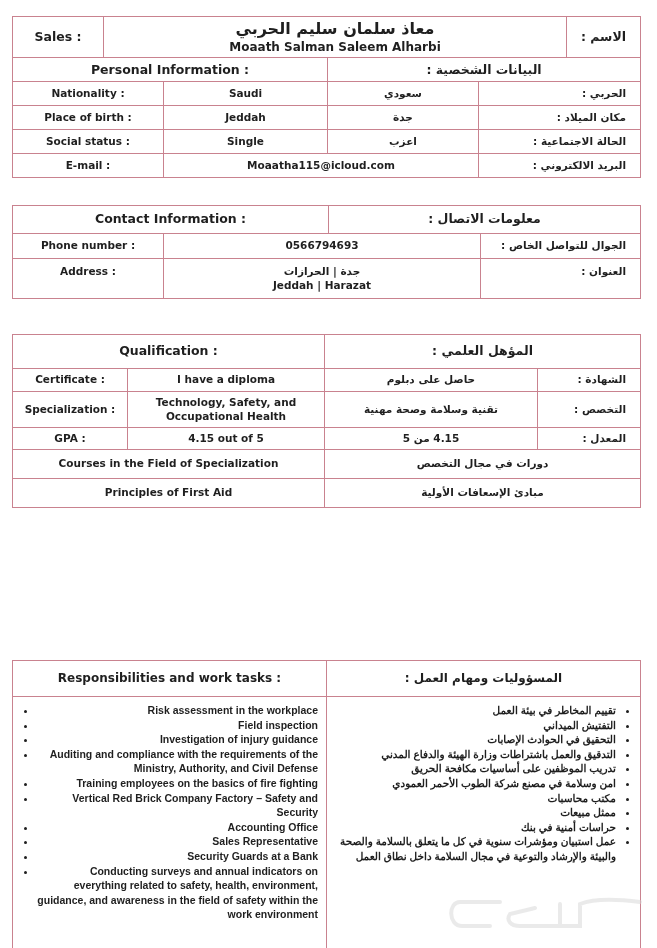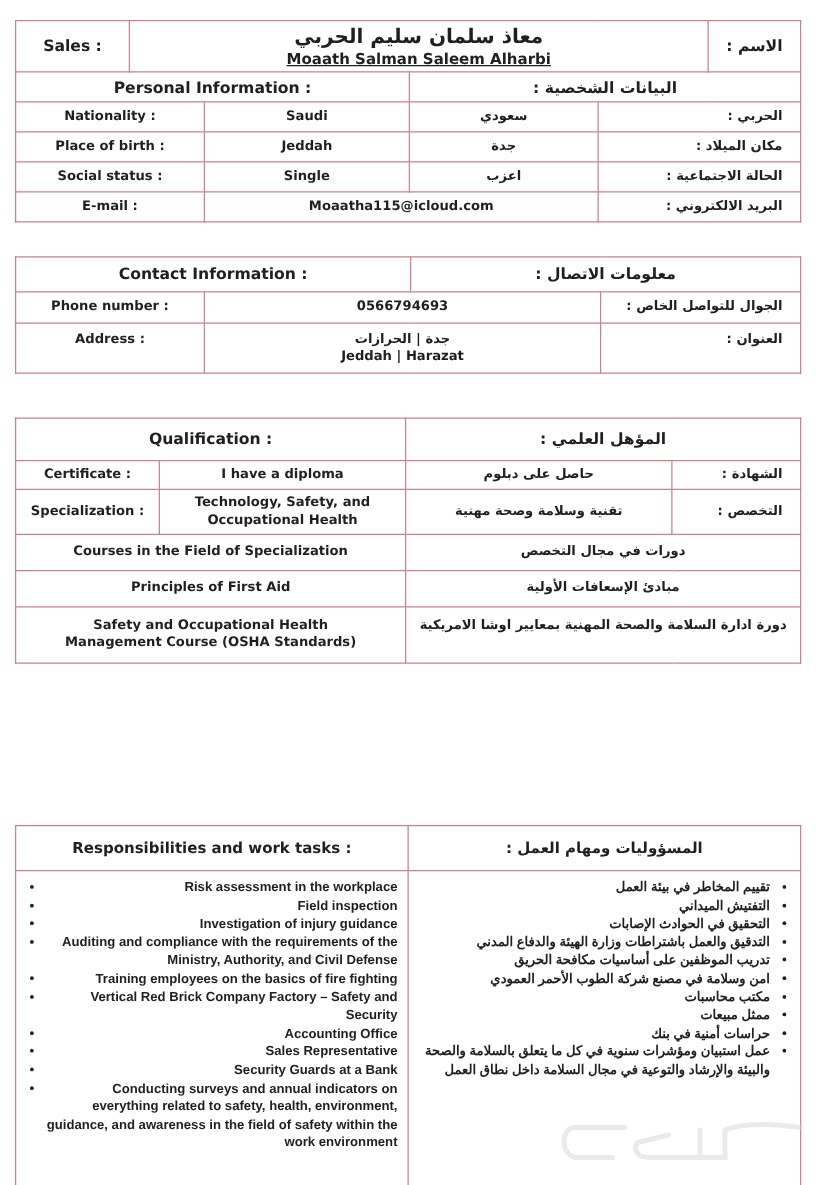--- a/index.html
+++ b/index.html
@@ -10,21 +10,21 @@
             font-size:10.5px; font-weight:bold; padding:2px 4px; line-height:1.3; color:#1f1f1f; }
   .tbl td.hd { font-size:12.5px; }
   .tbl td.ar { direction:rtl; }
   .tbl td.ar-right { direction:rtl; text-align:right; padding-right:14px; }
   .email { color:#2b6f8e; }
   #t1 { top:16px; }
   #t2 { top:205px; }
   #t3 { top:334px; }
   #t4 { top:660px; }
   .name-ar { font-size:16px; }
-  .name-en { font-size:12px;text-decoration:underline; }
+  .name-en { font-size:12px; }
   ul { margin:0; padding:0 0 0 16px; text-align:right; }
   ul li { font-size:10.5px; font-weight:bold; line-height:14.6px; font-family:"Liberation Sans", sans-serif; }
   ul.rtl { direction:rtl; text-align:right; padding:0 16px 0 0; }
   .resp td { vertical-align:top; padding:6px 8px 30px 8px; }
   .watermark { position:absolute; left:440px; top:890px; width:210px; height:45px; opacity:0.5; }
 </style>
 </head>
 <body>
 
 <table class="tbl" id="t1">
@@ -120,31 +120,33 @@
     <td>I have a diploma</td>
     <td class="ar">حاصل على دبلوم</td>
     <td class="ar-right">الشهادة :</td>
   </tr>
   <tr style="height:36px">
     <td>Specialization  :</td>
     <td>Technology, Safety, and Occupational Health</td>
     <td class="ar">تقنية وسلامة وصحة مهنية</td>
     <td class="ar-right">التخصص :</td>
   </tr>
+  <tr style="height:22px">
+    <td>GPA  :</td>
+    <td>4.15 out of 5</td>
+    <td class="ar">4.15 من 5</td>
+    <td class="ar-right">المعدل :</td>
+  </tr>
   <tr style="height:29px">
     <td colspan="2">Courses in the Field of Specialization</td>
     <td colspan="2" class="ar">دورات في مجال التخصص</td>
   </tr>
   <tr style="height:29px">
     <td colspan="2">Principles of First Aid</td>
     <td colspan="2" class="ar">مبادئ الإسعافات الأولية</td>
-  </tr>
-  <tr style="height:45px">
-    <td colspan="2" style="padding:0 30px">Safety and Occupational Health Management Course (OSHA Standards)</td>
-    <td colspan="2" class="ar" style="vertical-align:top;padding-top:8px">دورة ادارة السلامة والصحة المهنية بمعايير اوشا الامريكية</td>
   </tr>
 </tbody>
   </table>
 
 <table class="tbl resp-tbl" id="t4">
   <colgroup>
       <col style="width:314px">
       <col style="width:314px">
     </colgroup>
   <tbody>

